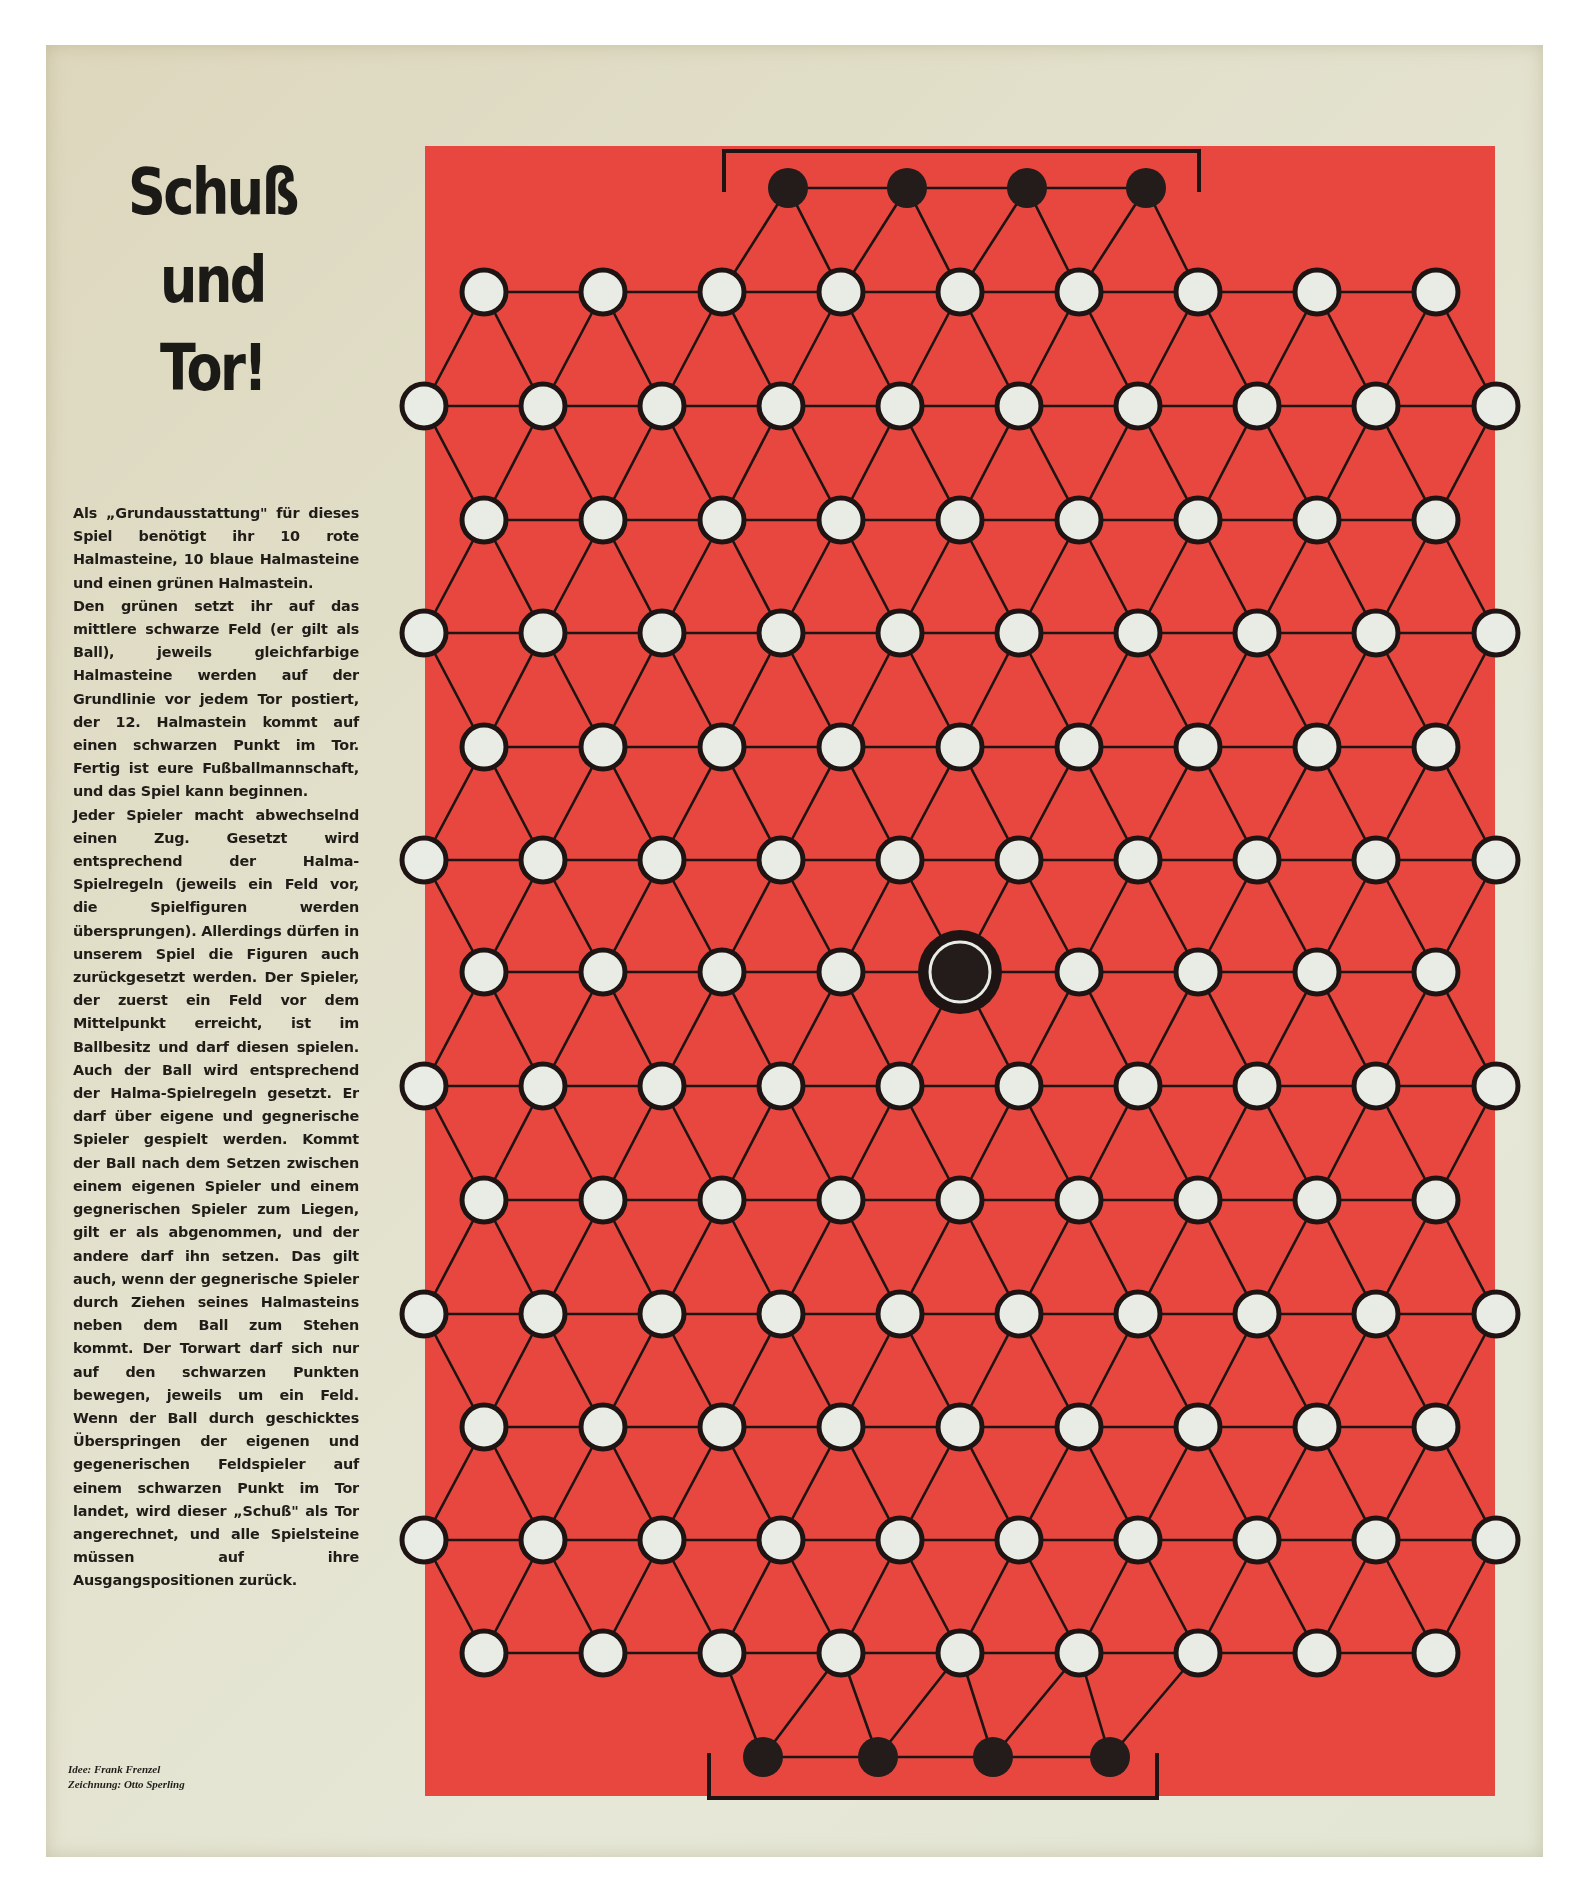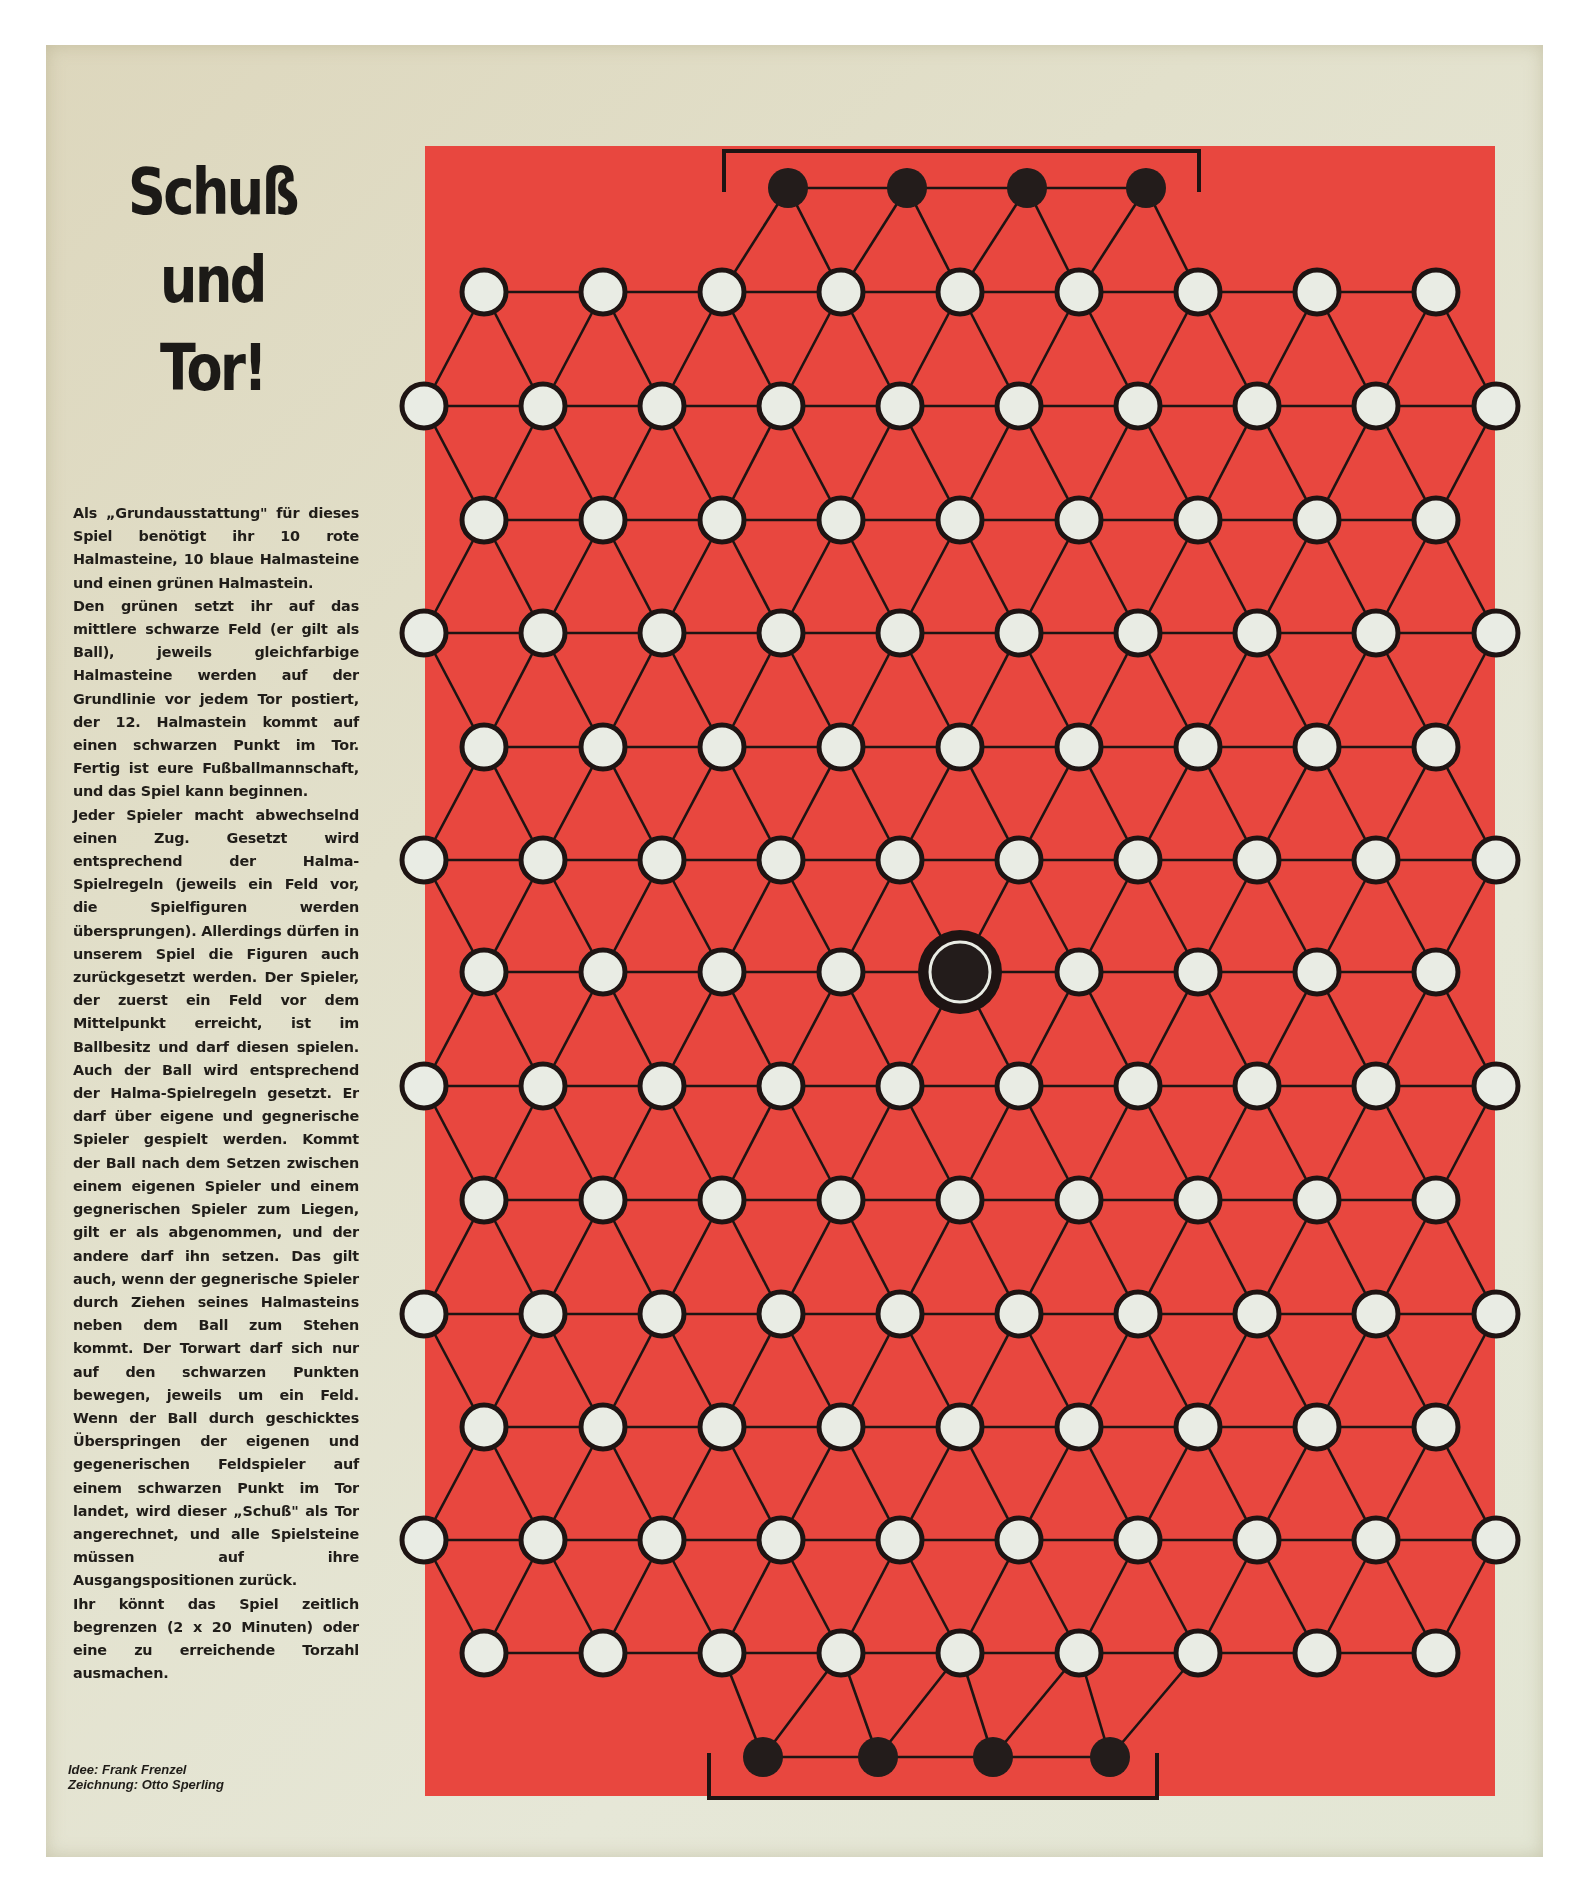--- a/index.html
+++ b/index.html
@@ -55,24 +55,24 @@
     }
     .body-text p {
       margin: 0;
       text-align: justify;
     }
     .credits {
       position: absolute;
       left: 68px;
       top: 1762px;
       width: 260px;
-      font-family: Liberation Sans, sans-serif;
+      font-family: Liberation Serif, serif;
       font-weight: bold;
       font-style: italic;
-      font-size: 13px;
+      font-size: 11px;
       line-height: 15px;
       color: #201d19;
     }
     .credits div { display: block; }
     .board {
       position: absolute;
       left: 0;
       top: 0;
       width: 1589px;
       height: 1900px;
@@ -86,21 +86,20 @@
 <h1 class="title">
   <span>Schuß</span>
   <span>und</span>
   <span>Tor!</span>
 </h1>
 
 <div class="body-text">
   <p>Als „Grundausstattung" für dieses Spiel benötigt ihr 10 rote Halmasteine, 10 blaue Halmasteine und einen grünen Halmastein.</p>
   <p>Den grünen setzt ihr auf das mittlere schwarze Feld (er gilt als Ball), jeweils gleichfarbige Halmasteine werden auf der Grundlinie vor jedem Tor postiert, der 12. Halmastein kommt auf einen schwarzen Punkt im Tor. Fertig ist eure Fußballmannschaft, und das Spiel kann beginnen.</p>
   <p>Jeder Spieler macht abwechselnd einen Zug. Gesetzt wird entsprechend der Halma-Spielregeln (jeweils ein Feld vor, die Spielfiguren werden übersprungen). Allerdings dürfen in unserem Spiel die Figuren auch zurückgesetzt werden. Der Spieler, der zuerst ein Feld vor dem Mittelpunkt erreicht, ist im Ballbesitz und darf diesen spielen. Auch der Ball wird entsprechend der Halma-Spielregeln gesetzt. Er darf über eigene und gegnerische Spieler gespielt werden. Kommt der Ball nach dem Setzen zwischen einem eigenen Spieler und einem gegnerischen Spieler zum Liegen, gilt er als abgenommen, und der andere darf ihn setzen. Das gilt auch, wenn der gegnerische Spieler durch Ziehen seines Halmasteins neben dem Ball zum Stehen kommt. Der Torwart darf sich nur auf den schwarzen Punkten bewegen, jeweils um ein Feld. Wenn der Ball durch geschicktes Überspringen der eigenen und gegenerischen Feldspieler auf einem schwarzen Punkt im Tor landet, wird dieser „Schuß" als Tor angerechnet, und alle Spielsteine müssen auf ihre Ausgangspositionen zurück.</p>
-  <p>Ihr könnt das Spiel zeitlich begrenzen (2 x 20 Minuten) oder eine zu erreichende Torzahl ausmachen.</p>
 </div>
 
 <div class="credits">
   <div>Idee: Frank Frenzel</div>
   <div>Zeichnung: Otto Sperling</div>
 </div>
 
 <svg class="board" id="board" xmlns="http://www.w3.org/2000/svg" width="1589" height="1900" viewBox="0 0 1589 1900">
   <rect id="field" x="425" y="146" width="1070" height="1650" fill="#e8473f"></rect>
   <g id="lines">

